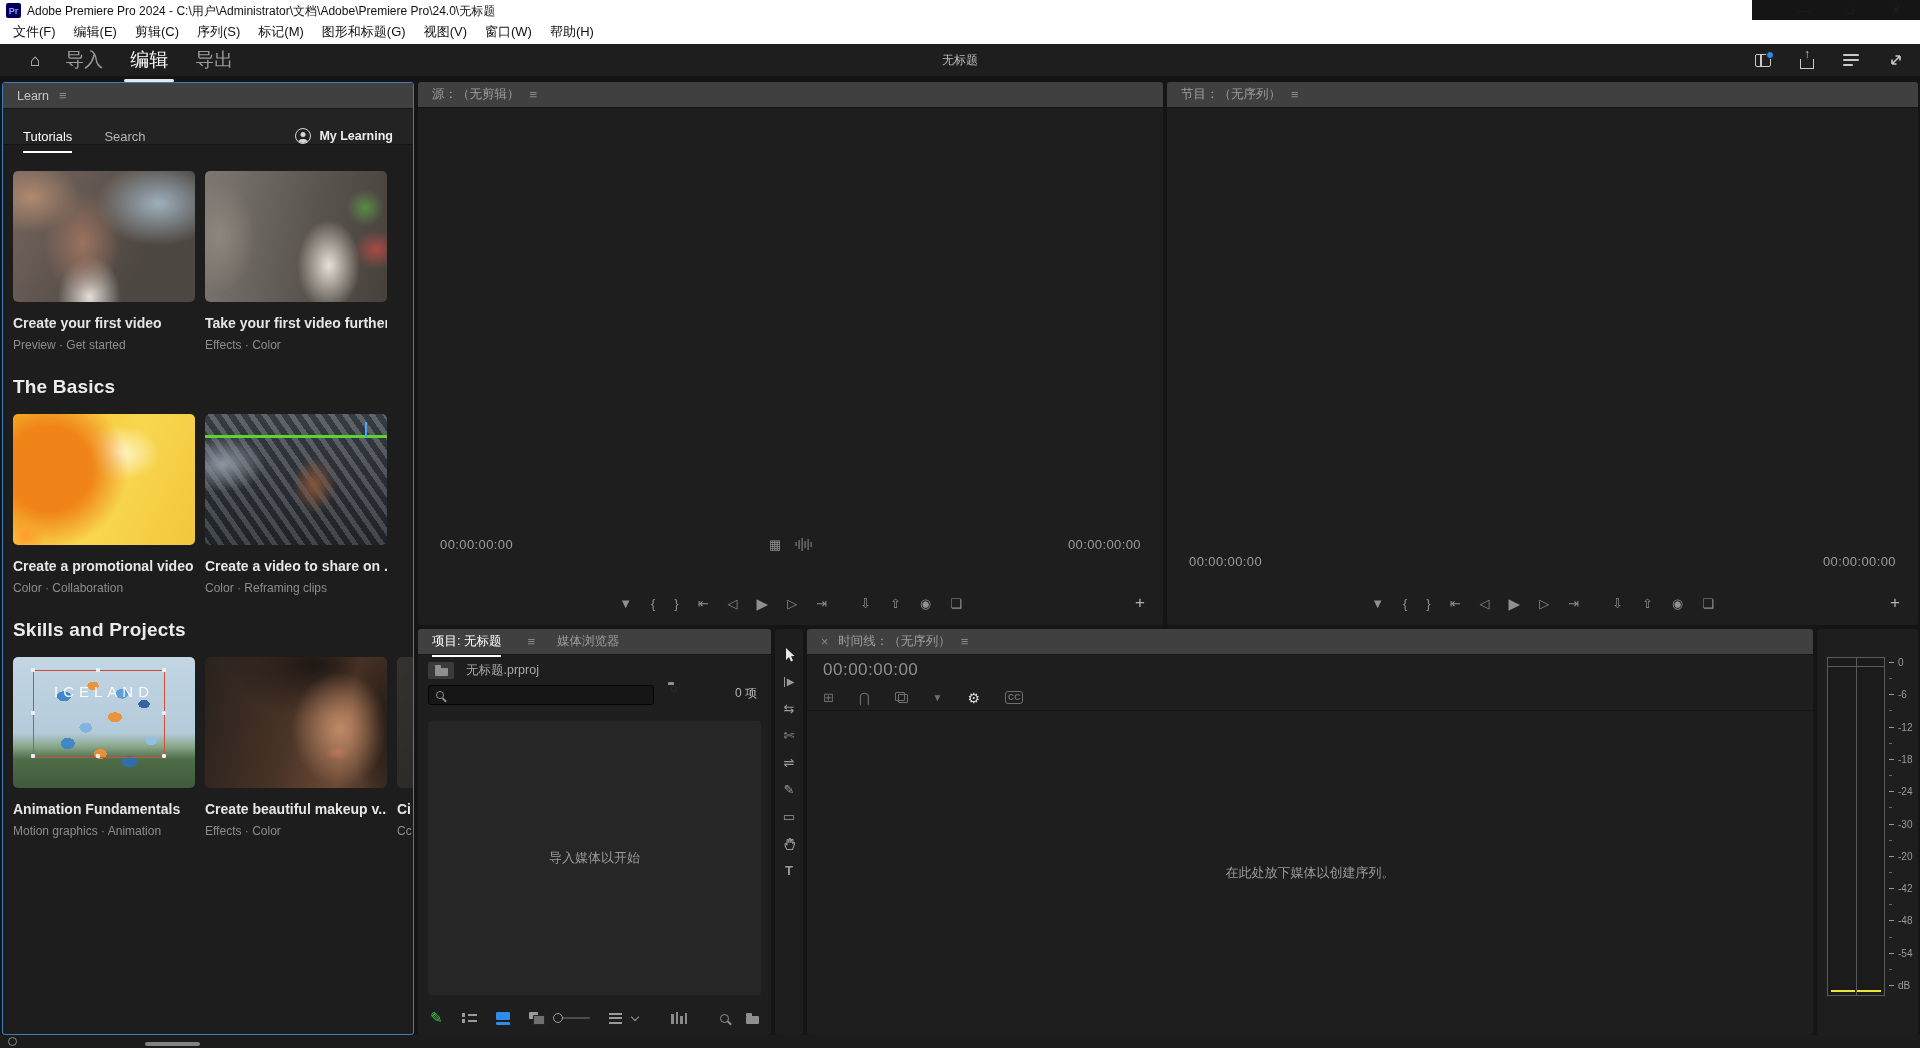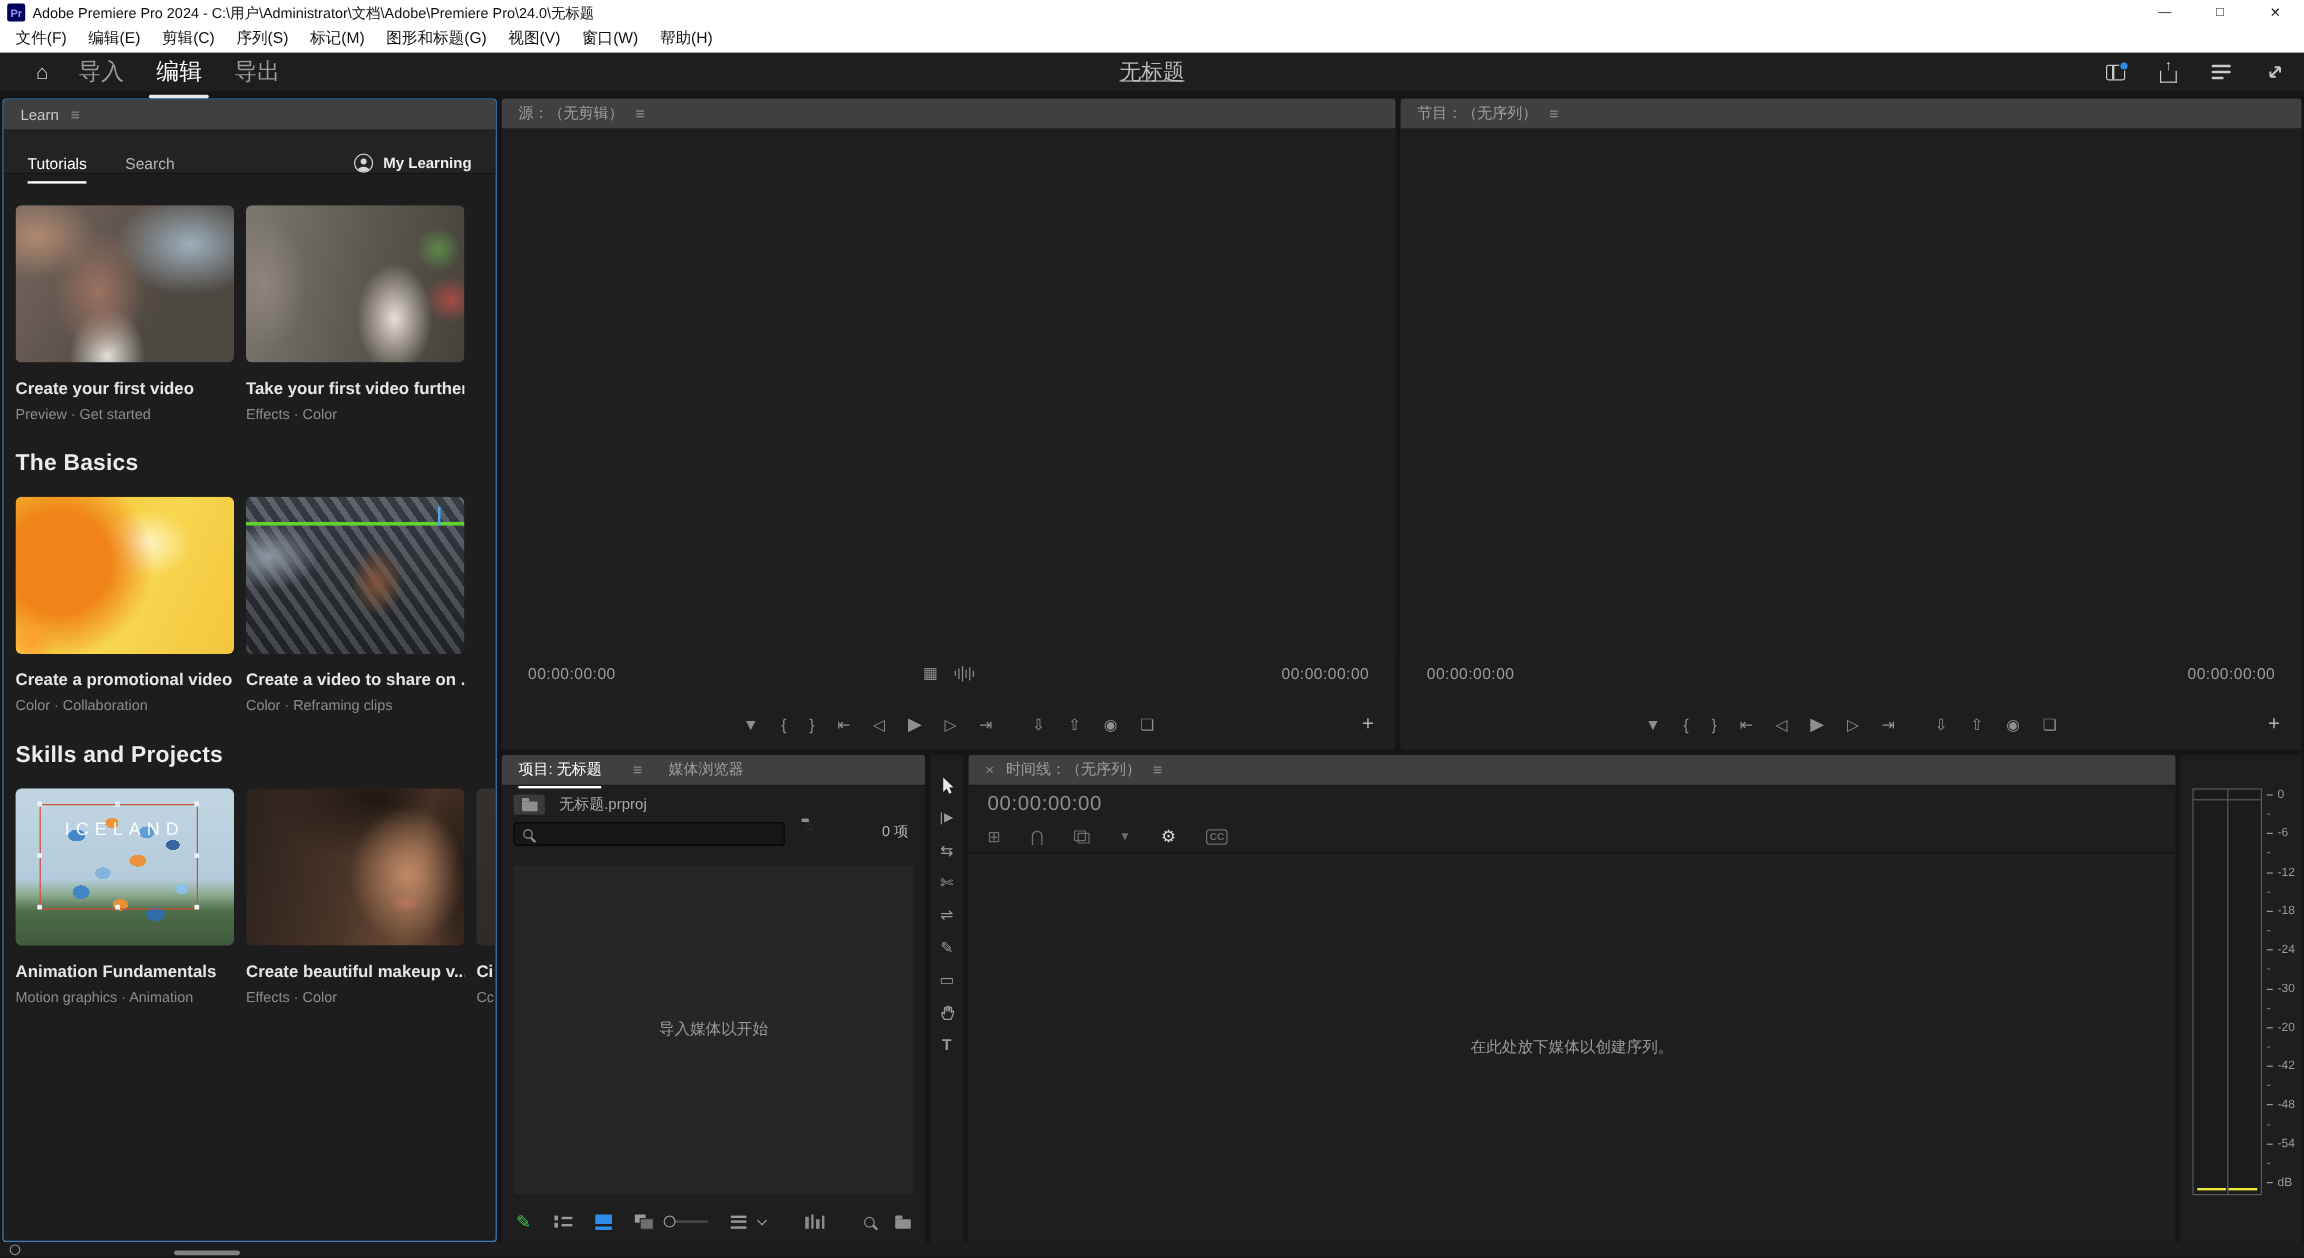--- a/index.html
+++ b/index.html
@@ -1,35 +1,35 @@
 <!DOCTYPE html>
 <html><head>
 <meta charset="utf-8">
 <style>
   * { margin:0; padding:0; box-sizing:border-box; }
   html,body { width:1920px; height:1048px; overflow:hidden; background:#151515;
     font-family:"Liberation Sans","DejaVu Sans",sans-serif; -webkit-font-smoothing:antialiased; }
 
   
-  .titlebar { position:absolute; left:0; top:0; width:1920px; height:20px; background:#ffffff; }
+  .titlebar { position:absolute; left:0; top:0; width:1752px; height:20px; background:#ffffff; }
   .pr-badge { position:absolute; left:6px; top:3px; width:15px; height:15px; background:#00005b; color:#9999ff;
     font-size:9px; font-weight:bold; display:flex; align-items:center; justify-content:center; border-radius:2px; }
   .title-text { position:absolute; left:27px; top:3px; font-size:12px; color:#111; white-space:nowrap; }
   .winbtn { position:absolute; top:0; width:46px; height:20px; display:flex; align-items:center; justify-content:center;
     font-size:11px; color:#222; }
   .menubar { position:absolute; left:0; top:20px; width:1920px; height:24px; background:#ffffff; display:flex; align-items:center; padding-left:4px; }
   .menubar span { font-size:13px; color:#111; padding:0 9px; line-height:24px; }
 
   
   .wsbar { position:absolute; left:0; top:44px; width:1920px; height:32px; background:#1e1e1e; display:flex; align-items:center; }
   .home-btn { margin-left:30px; color:#d6d6d6; font-size:17px; line-height:1; }
   .ws-tab { margin-left:23px; font-size:19px; color:#9b9b9b; position:relative; padding:6px 2px; }
   .ws-tab.active { color:#ffffff; }
   .ws-tab.active::after { content:""; position:absolute; left:-4px; right:-4px; bottom:-3px; height:3px; background:#e8e8e8; border-radius:2px; }
-  .ws-doc-title { position:absolute; left:0; right:0; text-align:center; color:#bcbcbc; font-size:18px;text-decoration:underline; }
+  .ws-doc-title { position:absolute; left:0; right:0; text-align:center; color:#bcbcbc; font-size:12px; }
   .ws-right { position:absolute; right:16px; top:0; height:32px; display:flex; align-items:center; gap:29px; }
   .ws-ico { width:16px; height:13px; border:1.5px solid #c9c9c9; border-radius:2px; position:relative; }
   .ws-ico::before { content:""; position:absolute; left:4px; top:0; bottom:0; width:1.5px; background:#c9c9c9; }
   .ws-ico .dot { position:absolute; right:-4px; top:-4px; width:8px; height:8px; border-radius:50%; background:#2e8ceb; border:1.5px solid #1e1e1e; }
   .share-ico { width:14px; height:10px; border:1.5px solid #c9c9c9; border-top:none; position:relative; margin-top:7px; }
   .share-ico::before { content:"↑"; position:absolute; left:50%; transform:translateX(-50%); top:-12px; color:#c9c9c9; font-size:12px; }
   .stack-ico { display:flex; flex-direction:column; gap:2.5px; }
   .stack-ico i { display:block; height:2.5px; background:#c9c9c9; border-radius:2px; }
   .stack-ico i:nth-child(1){ width:16px; } .stack-ico i:nth-child(2){ width:16px; } .stack-ico i:nth-child(3){ width:10px; }
 
@@ -102,21 +102,21 @@
     font-size:15px; letter-spacing:5px; }
   .t-makeup { background:
     radial-gradient(80px 95px at 74% 55%, #c08a66 0%, rgba(192,138,102,0) 60%),
     radial-gradient(120px 70px at 60% 6%, #1f1713 0%, rgba(31,23,19,0) 75%),
     radial-gradient(40px 110px at 97% 50%, #241a14 0%, rgba(36,26,20,0) 75%),
     radial-gradient(16px 9px at 73% 73%, #b4574e 0%, rgba(180,87,78,0) 80%),
     linear-gradient(100deg,#2a221d 0%,#483327 45%,#6b4a36 75%,#3c2b20 100%); }
   .t-dark { background:linear-gradient(120deg,#35312e,#201d1b); }
 
   
-  #source { left:418px; top:82px; width:745px; height:543px; }
+  #source { left:418px; top:82px; width:745px; height:543px;gap:17px; }
   #program { left:1167px; top:82px; width:751px; height:543px; }
   .mon-view { flex:1; background:#1e1e1e; }
   .mon-info { height:40px; position:relative; display:flex; align-items:center; padding:0 22px; flex:none; }
   .tc { font-size:13px; color:#9c9c9c; letter-spacing:.4px; }
   .mon-center { position:absolute; left:50%; transform:translateX(-50%); display:flex; align-items:center; gap:14px; color:#8f8f8f; font-size:13px; }
   .wave { display:inline-flex; gap:1.5px; align-items:center; }
   .wave i { width:1.5px; background:#8f8f8f; display:block; }
   .wave i:nth-child(1){height:4px} .wave i:nth-child(2){height:9px} .wave i:nth-child(3){height:13px}
   .wave i:nth-child(4){height:7px} .wave i:nth-child(5){height:11px} .wave i:nth-child(6){height:5px}
   .mon-trans { height:44px; position:relative; display:flex; align-items:center; justify-content:center; gap:19px; flex:none;

